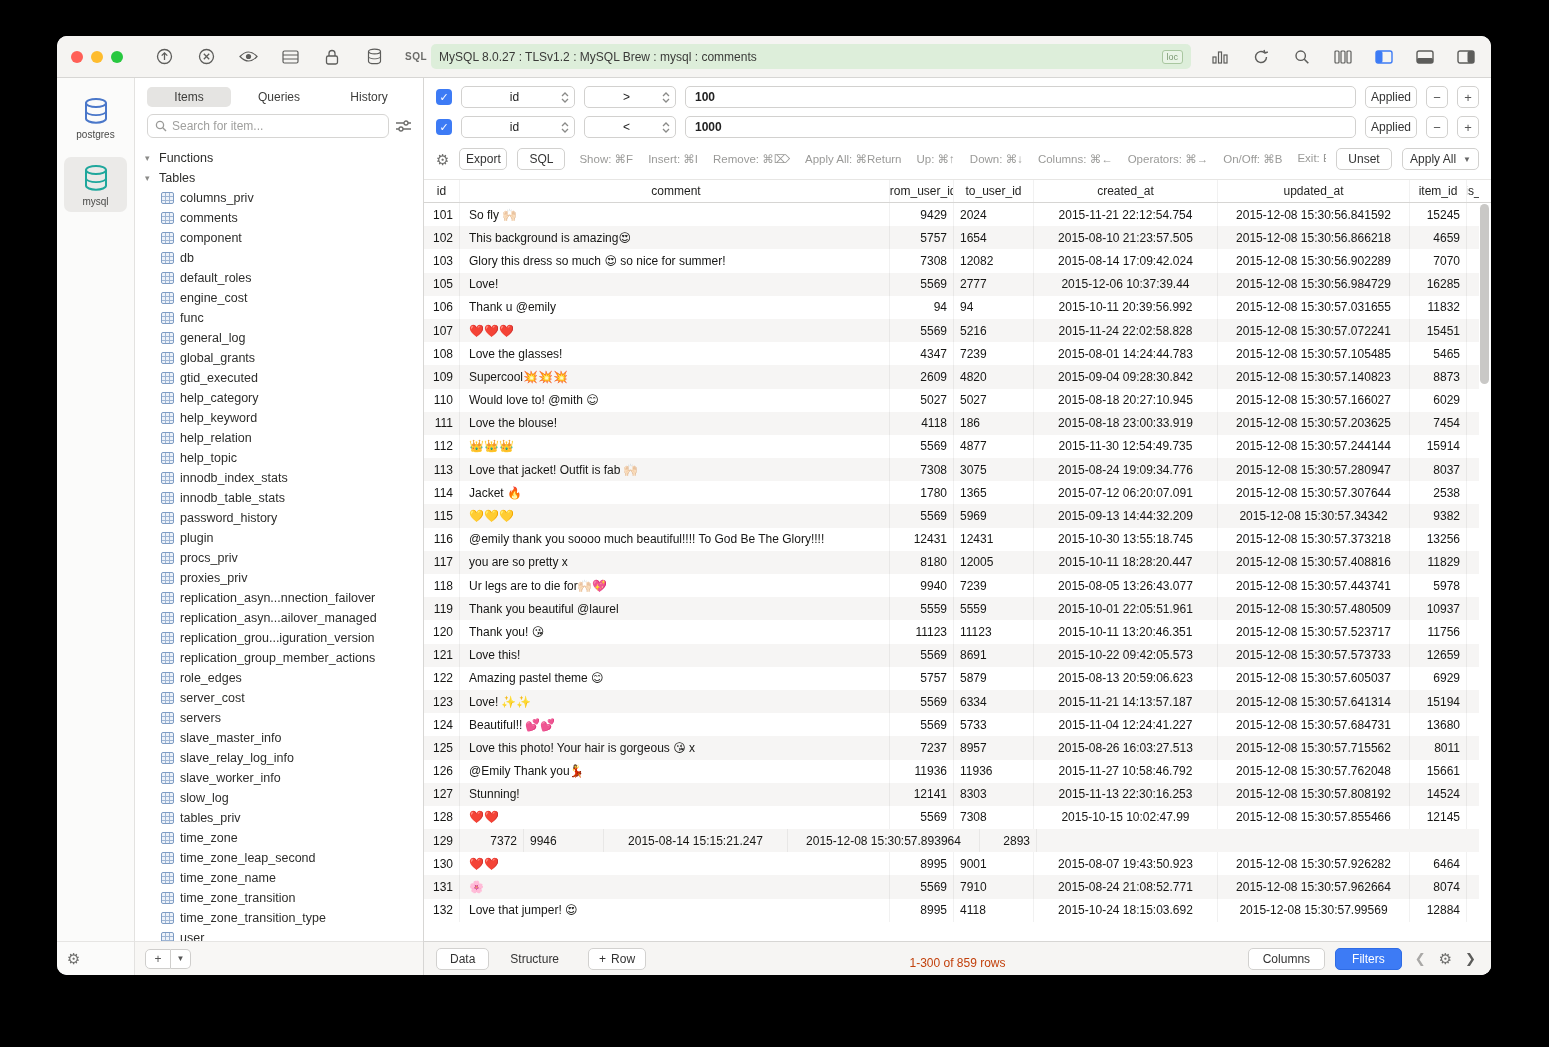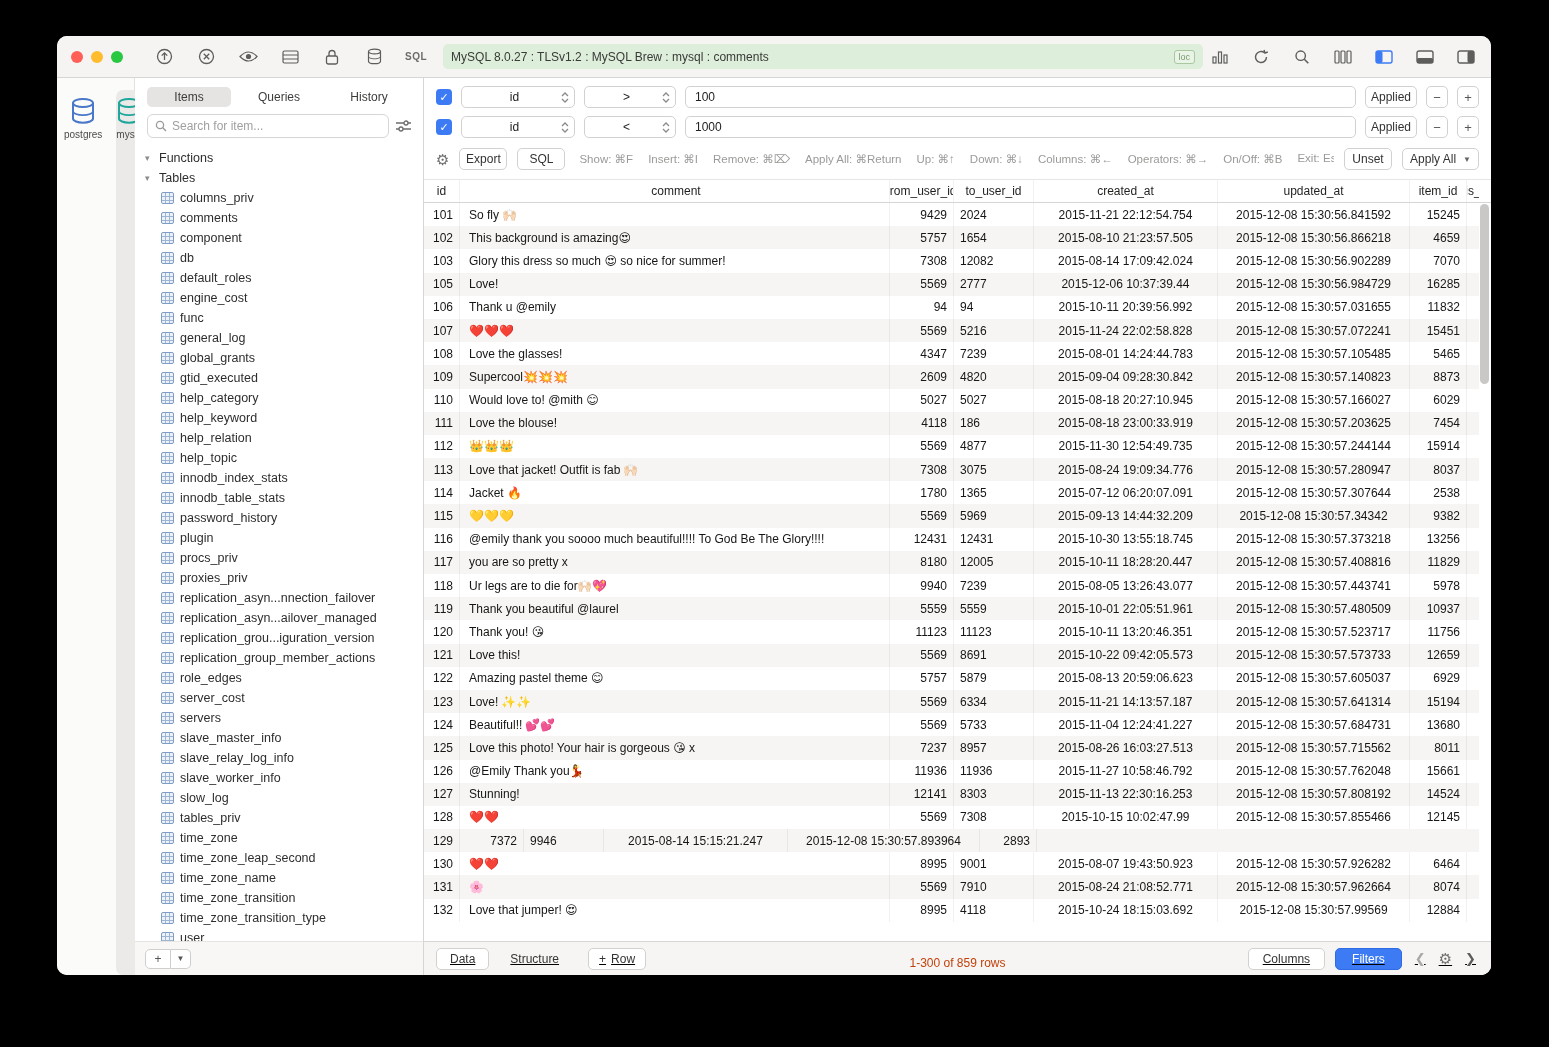--- a/index.html
+++ b/index.html
@@ -7,30 +7,30 @@
   .window { position:absolute; left:57px; top:36px; width:1434px; height:939px; border-radius:10px; background:#fff; overflow:hidden; display:flex; flex-direction:column; box-shadow:0 25px 70px rgba(0,0,0,.65); }
 
   
   .titlebar { height:42px; flex:0 0 42px; background:#f5f4f2; border-bottom:1px solid #d7d6d4; display:flex; align-items:center; padding:0 14px; }
   .traffic { display:flex; gap:8px; margin-right:30px; }
   .light { width:12px; height:12px; border-radius:50%; }
   .light.red{background:#ff5f57}.light.yellow{background:#febc2e}.light.green{background:#28c840}
   .tb-icons { display:flex; align-items:center; gap:20px; color:#5d5d5b; }
   .tb-icon { display:flex; align-items:center; justify-content:center; width:22px; height:22px; }
   .sql-tag { font-size:10px; font-weight:bold; color:#6b6b69; letter-spacing:.5px; }
-  .title-pill { margin-left:16px; width:760px; height:25px; background:#ddeeda; border-radius:5px; display:flex; align-items:center; padding:0 8px; }
+  .title-pill { margin-left:4px; width:760px; height:25px; background:#ddeeda; border-radius:5px; display:flex; align-items:center; padding:0 8px; }
   .title-text { font-size:12px; color:#3a3a38; flex:1; white-space:nowrap; overflow:hidden; }
   .title-badge { font-size:9px; color:#7b9a72; border:1px solid #a9c7a0; border-radius:3px; padding:1px 4px; background:#e9f4e6; }
   .tb-right { margin-left:auto; display:flex; align-items:center; gap:19px; color:#5d5d5b; }
 
   
   .content { flex:1; display:flex; min-height:0; }
 
   
-  .conn-rail { width:78px; flex:0 0 78px; background:#fbfbfa; border-right:1px solid #e3e2e0; display:flex; flex-direction:row; align-items:stretch; }
+  .conn-rail { width:78px; flex:0 0 78px; background:#fbfbfa; border-right:1px solid #e3e2e0; display:flex; flex-direction:column; align-items:stretch; }
   .conn-item { margin:12px 7px 0; padding:7px 0 5px; border-radius:7px; display:flex; flex-direction:column; align-items:center; gap:4px; }
   .conn-item.selected { background:#ebeae8; }
   .conn-label { font-size:10px; color:#4a4a48; }
   .conn-rail-bottom { margin-top:auto; height:34px; border-top:1px solid #e6e5e3; display:flex; align-items:center; padding:0 10px; }
   .gear-glyph { font-size:15px; color:#6e6e6c; line-height:1; }
 
   
   .sidebar { width:289px; flex:0 0 289px; background:#fff; border-right:1px solid #d7d6d4; display:flex; flex-direction:column; min-height:0; }
   .sb-tabs { display:flex; padding:9px 12px 7px; gap:6px; }
   .sb-tab { flex:1; text-align:center; font-size:12px; color:#3c3c3a; padding:3px 0; border-radius:5px; }
@@ -56,29 +56,29 @@
   .main { flex:1; display:flex; flex-direction:column; min-width:0; background:#fff; }
 
   .filters { padding:8px 12px 6px; display:flex; flex-direction:column; gap:8px; }
   .filter-row { display:flex; align-items:center; gap:9px; height:22px; }
   .checkbox { width:16px; height:16px; flex:0 0 16px; border-radius:4px; background:#3d7bf5; color:#fff; font-size:11px; display:flex; align-items:center; justify-content:center; }
   .popup { height:22px; border:1px solid #d2d1cf; border-radius:5px; background:#fff; display:flex; align-items:center; padding:0 5px 0 10px; font-size:12px; color:#222; }
   .popup .val { flex:1; text-align:center; }
   .popup.col { width:114px; }
   .popup.op { width:92px; }
   .stepper { display:flex; flex-direction:column; gap:1px; margin-left:4px; }
-  .value-input { flex:1; height:22px; border:1px solid #d2d1cf; border-radius:5px; padding:0 9px; font-size:12px; color:#222; font-family:inherit; outline:none; }
+  .value-input { flex:1; height:22px; border:1px solid #d2d1cf; border-radius:5px; padding:0 9px; font-size:12px; color:#222; font-family:inherit; outline:none;font-weight:bold; }
   .btn { height:22px; border:1px solid #d2d1cf; border-radius:5px; background:#fff; font-size:12px; color:#333; display:flex; align-items:center; justify-content:center; font-family:inherit; }
   .applied { width:52px; }
   .mini { width:22px; color:#555; font-size:13px; }
 
   .filter-toolbar { display:flex; align-items:center; gap:10px; padding:4px 12px 9px; font-size:12px; }
   .ft-btn { width:48px; }
   .hints { flex:1; color:#9a9a98; font-size:11.5px; white-space:nowrap; overflow:hidden; display:flex; gap:15px; margin-left:4px; }
-  .unset { width:48px; }
+  .unset { width:56px; }
   .applyall { padding:0 7px; gap:7px; }
   .applyall .dd { font-size:8px; color:#666; }
 
   
   .grid { flex:1; display:flex; flex-direction:column; min-height:0; position:relative; border-top:1px solid #e7e6e4; }
   .grid-header { height:23px; flex:0 0 23px; display:flex; border-bottom:1px solid #d6d5d3; font-size:12px; color:#1f1f1d; background:#fff; padding-right:12px; }
   .grid-header .cell { justify-content:center; font-weight:normal; }
   .grid-body { flex:1; overflow:hidden; font-size:12px; color:#161614; padding-right:12px; }
   .grid-row { display:flex; height:23.2px; }
   .grid-row.alt { background:#f6f5f4; }
@@ -87,21 +87,21 @@
   .col1{width:430px;flex:0 0 430px;justify-content:flex-start;padding-left:9px}
   .col2{width:64px;flex:0 0 64px;justify-content:flex-end}
   .col3{width:80px;flex:0 0 80px;justify-content:flex-start}
   .col4{width:184px;flex:0 0 184px;justify-content:center}
   .col5{width:192px;flex:0 0 192px;justify-content:center}
   .col6{width:57px;flex:0 0 57px;justify-content:flex-end}
   .col7{flex:1;justify-content:flex-start;border-right:none}
   .vscroll { position:absolute; top:24px; right:2px; width:9px; height:180px; border-radius:5px; background:#c9c8c6; }
 
   
-  .statusbar { height:34px; flex:0 0 34px; border-top:1px solid #d7d6d4; background:#f6f5f3; display:flex; align-items:center; padding:0 12px; gap:8px; font-size:12px; position:relative;text-decoration:underline; }
+  .statusbar { height:34px; flex:0 0 34px; border-top:1px solid #d7d6d4; background:#f6f5f3; display:flex; align-items:center; padding:0 12px; gap:8px; font-size:12px; position:relative; }
   .seg { height:22px; padding:0 13px; display:flex; align-items:center; font-size:12px; color:#333; }
   .seg.on { background:#fff; border:1px solid #d2d1cf; border-radius:5px; }
   .rowbtn { padding:0 10px; gap:5px; margin-left:8px; }
   .rowcount { position:absolute; left:50%; transform:translateX(-50%); color:#c2410c; font-size:12px;margin-top:8px; }
   .sb-right { margin-left:auto; display:flex; align-items:center; gap:10px; }
   .columns-btn { padding:0 14px; }
   .filters-btn { padding:0 16px; background:#3d7bf5; border:1px solid #2f6ce4; color:#fff; border-radius:5px; height:22px; display:flex; align-items:center; font-size:12px; }
   .nav-icon { color:#a9a8a6; font-size:13px; padding:0 3px; }
   .nav-icon.dark { color:#5d5d5b; }
 

